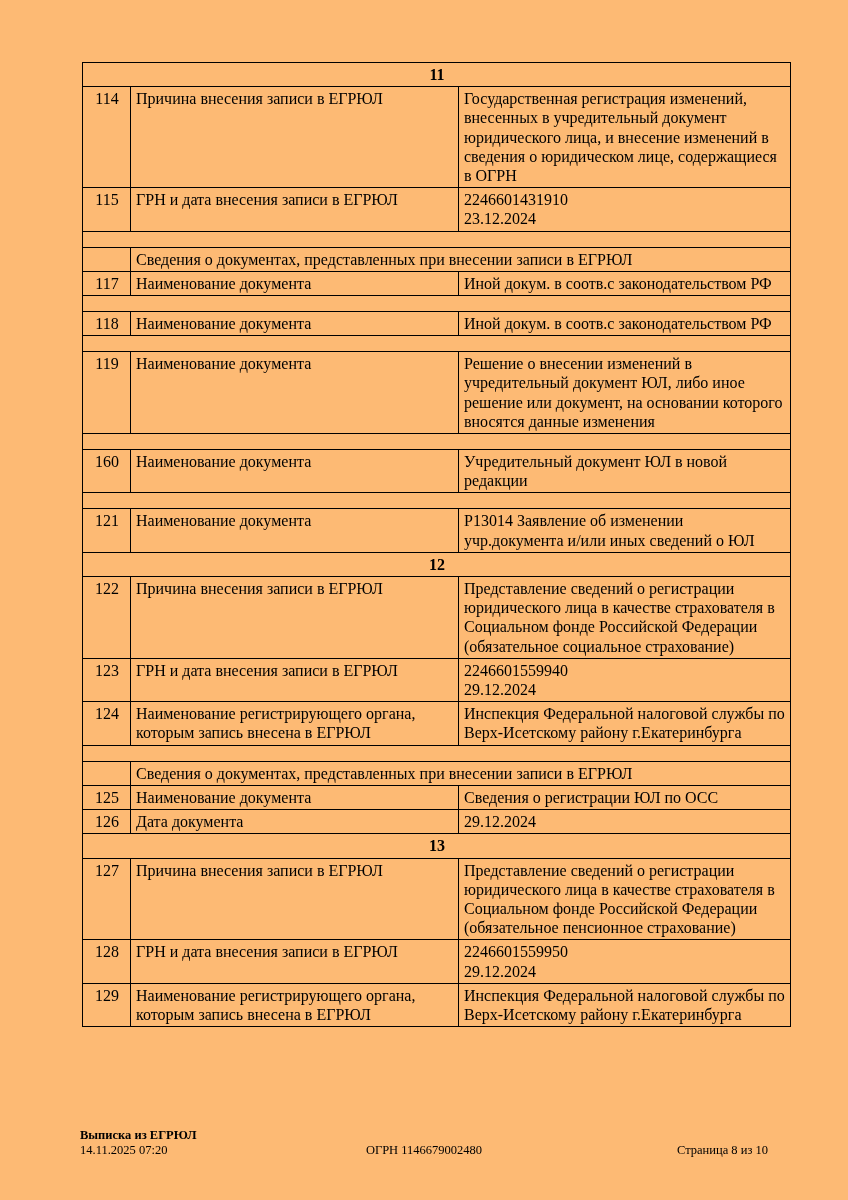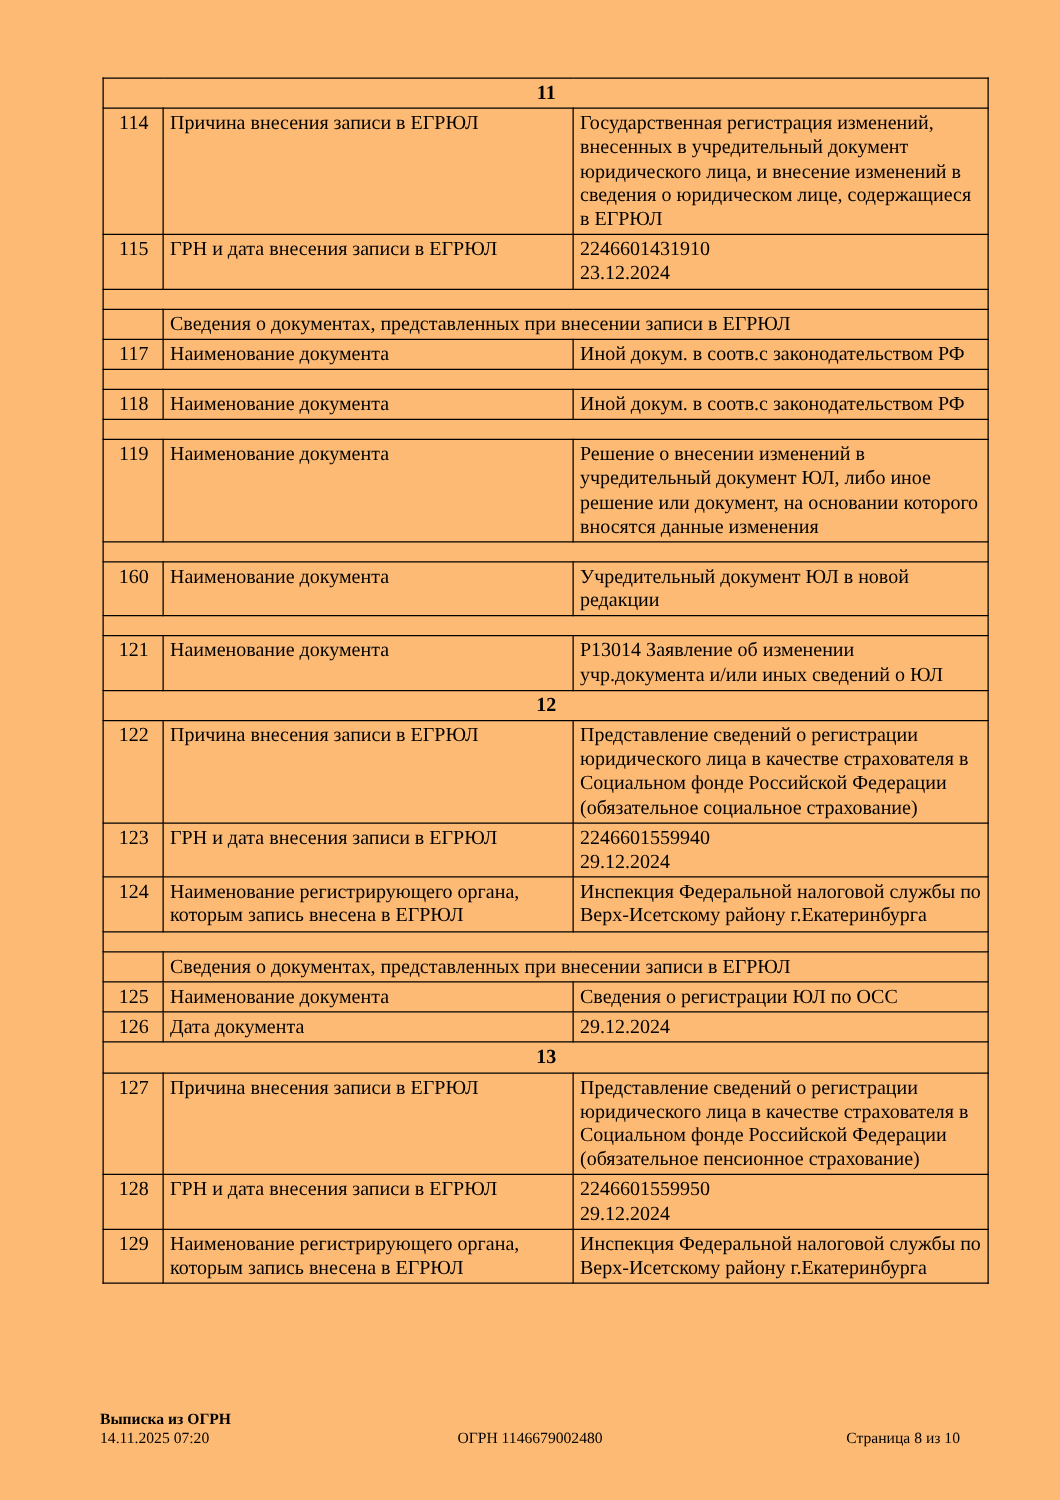--- a/index.html
+++ b/index.html
@@ -47,21 +47,21 @@
       <col style="width:328px">
       <col style="width:332px">
     </colgroup>
     <tbody id="egrul-tbody">
         <tr>
           <td class="section" colspan="3">11</td>
         </tr>
         <tr>
           <td class="num">114</td>
           <td>Причина внесения записи в ЕГРЮЛ</td>
-          <td class="value">Государственная регистрация изменений, внесенных в учредительный документ юридического лица, и внесение изменений в сведения о юридическом лице, содержащиеся в ЕГРЮЛ</td>
+          <td class="value">Государственная регистрация изменений, внесенных в учредительный документ юридического лица, и внесение изменений в сведения о юридическом лице, содержащиеся в ОГРН</td>
         </tr>
         <tr>
           <td class="num">115</td>
           <td>ГРН и дата внесения записи в ЕГРЮЛ</td>
           <td class="value">2246601431910
 23.12.2024</td>
         </tr>
         <tr>
           <td class="spacer" colspan="3"></td>
         </tr>
@@ -159,20 +159,20 @@
         <tr>
           <td class="num">129</td>
           <td>Наименование регистрирующего органа, которым запись внесена в ЕГРЮЛ</td>
           <td class="value">Инспекция Федеральной налоговой службы по Верх-Исетскому району г.Екатеринбурга</td>
         </tr>
       </tbody>
   </table>
 
   <div class="footer">
     <div class="footer-left">
-      <div class="footer-title">Выписка из ОГРН</div>
+      <div class="footer-title">Выписка из ЕГРЮЛ</div>
       <div>14.11.2025 07:20</div>
     </div>
     <div class="footer-center">ОГРН 1146679002480</div>
     <div class="footer-right">Страница 8 из 10</div>
   </div>
 
 </div>
 
 </body></html>

